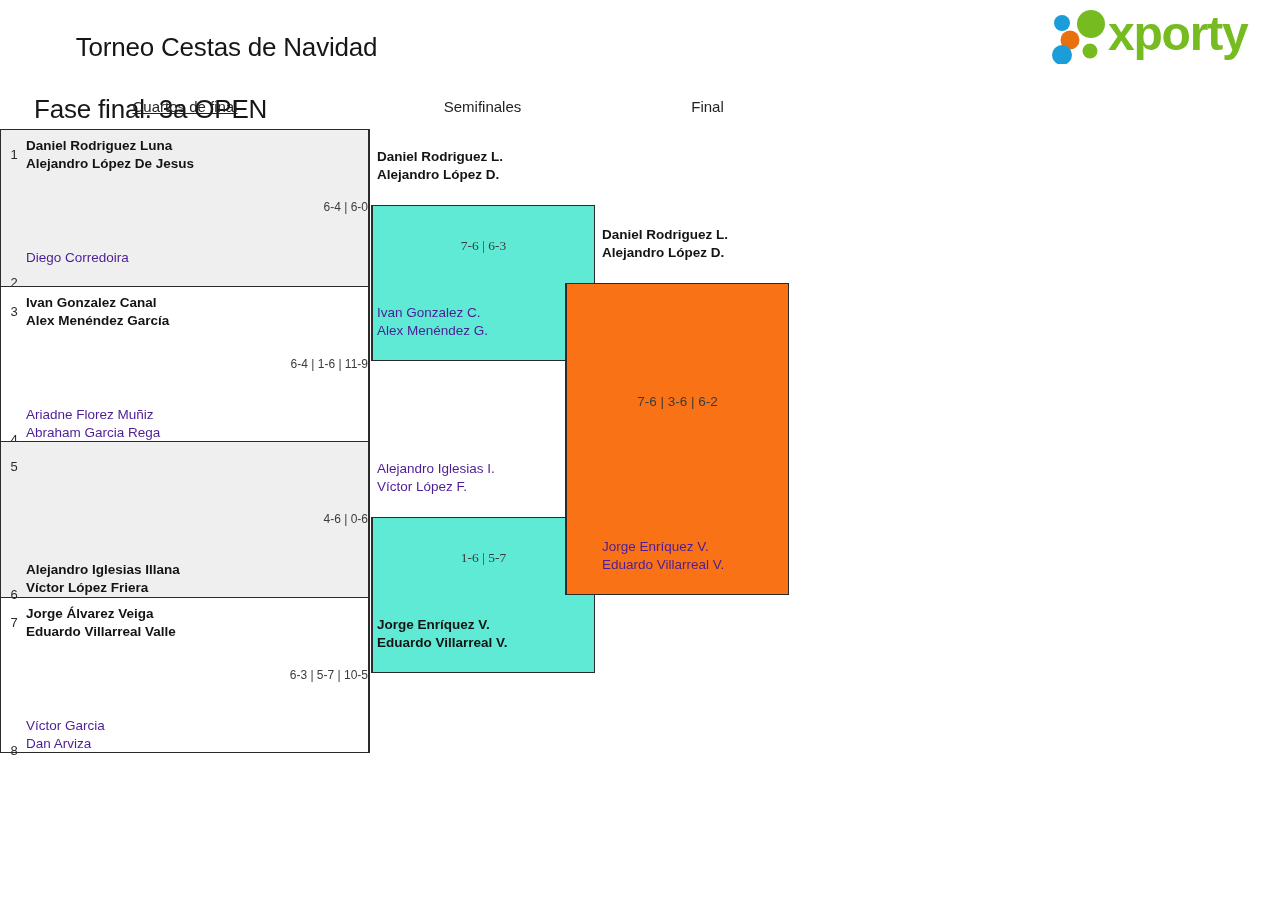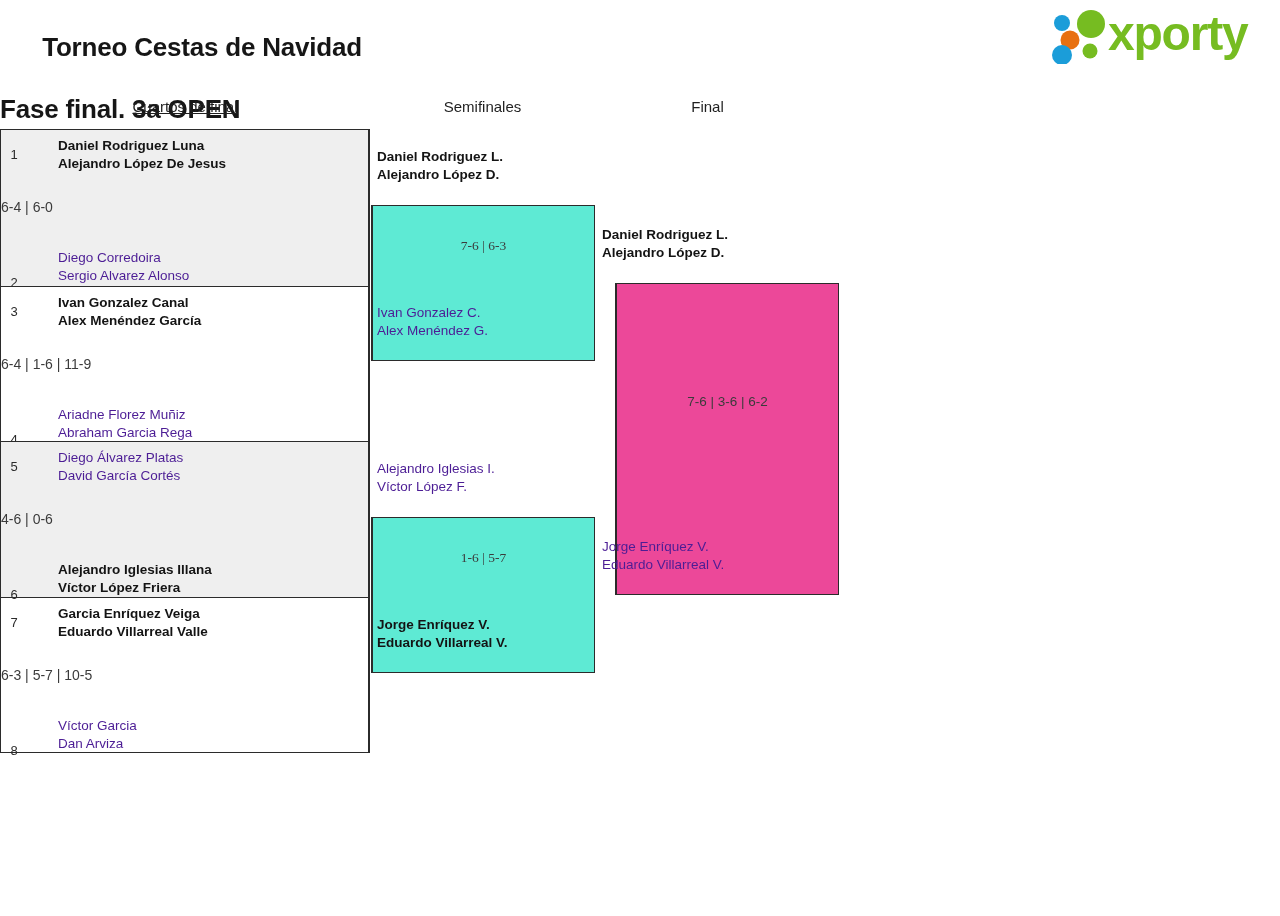--- a/index.html
+++ b/index.html
@@ -9,22 +9,22 @@
     font-family: "Liberation Sans", sans-serif;
     color: #1a1a1a;
     overflow: hidden;
   }
   .page { position: relative; width: 1280px; height: 916px; }
 
   
   .header { position: absolute; left: 0; top: 0; width: 1280px; height: 72px; }
   .title {
     position: absolute; left: 0px; top: 1px;
-    font-size: 26px; font-weight: 700; line-height: 31px;
-    color: #161616; letter-spacing: -0.2px; white-space: pre;
+    font-size: 26px; font-weight: 400; line-height: 31px;
+    color: #161616; letter-spacing: -0.2px; white-space: pre; padding-left: 34px;
   }
   .title-line2 { display: block; }
 
   .logo { position: absolute; left: 1050px; top: 8px; width: 224px; height: 58px; }
   .logo-dots { position: absolute; left: 0px; top: 2px; width: 60px; height: 54px; }
   .logo-word {
     position: absolute; left: 58px; top: -3px;
     font-size: 48px; font-weight: 700; line-height: 58px;
     color: #76bc21; letter-spacing: -1.2px;
   }
@@ -54,27 +54,27 @@
   }
   .seed.top { top: 17px; }
   .seed.bot { top: 145px; }
 
   .team {
     position: absolute; left: 25px; right: 8px;
     font-size: 13.5px; line-height: 18px;
   }
   .team.top { top: 7px; }
   .team.bot { top: 119px; }
-  .team .ln { display: block; white-space: nowrap; margin-left: 32px; }
+  .team .ln { display: block; white-space: nowrap; }
   .winner { color: #141414; font-weight: 700; }
   .loser  { color: #4c1d95; font-weight: 400; }
 
   .qf-score {
     position: absolute; left: 0; right: 0; top: 69px;
-    text-align: left; font-size: 14px; color: #3b3b3b; line-height: 17px;
+    text-align: right; font-size: 12px; color: #3b3b3b; line-height: 17px;
   }
 
   
   .sf-box { position: absolute; left: 371px; width: 224px;
             border: 1px solid #2b2b2b; border-left: 2px solid #2b2b2b; background: #5eead4; font-family: Liberation Serif, serif; }
   #sf1 { top: 205px; height: 156px; }
   #sf2 { top: 517px; height: 156px; }
 
   .sf-score, .f-score {
     position: absolute; left: 0; right: 0;
@@ -84,22 +84,22 @@
 
   
   .sf-label { position: absolute; left: 377px; width: 220px; font-size: 13.5px; line-height: 18px; }
   .sf-label .ln { display: block; white-space: nowrap; }
   #sf1-top { top: 148px; }
   #sf1-bot { top: 304px; }
   #sf2-top { top: 460px; }
   #sf2-bot { top: 616px; }
 
   
-  .f-box { position: absolute; left: 615px; top: 283px; width: 224px; height: 312px;
-           border: 1px solid #2b2b2b; border-left: 2px solid #2b2b2b; background: #ec4899; }
+  .f-box { position: absolute; left: 565px; top: 283px; width: 224px; height: 312px;
+           border: 1px solid #2b2b2b; border-left: 2px solid #2b2b2b; background: #f97316; }
   .f-score { top: 109px; }
 
   .f-label { position: absolute; left: 602px; width: 230px; font-size: 13.5px; line-height: 18px; }
   .f-label .ln { display: block; white-space: nowrap; }
   #f-top { top: 226px; }
   #f-bot { top: 538px; }
 </style>
 </head>
 <body>
 
@@ -134,56 +134,51 @@
       <div class="qf-match alt">
         <div class="seed top">1</div>
         <div class="team top winner">
           <span class="ln">Daniel Rodriguez Luna</span>
           <span class="ln">Alejandro López De Jesus</span>
         </div>
         <div class="qf-score">6-4 | 6-0</div>
         <div class="seed bot">2</div>
         <div class="team bot loser">
           <span class="ln">Diego Corredoira</span>
-          <span class="ln">Sergio Alvarez Alonso</span>
         </div>
       </div>
 
       <div class="qf-match">
         <div class="seed top">3</div>
         <div class="team top winner">
           <span class="ln">Ivan Gonzalez Canal</span>
           <span class="ln">Alex Menéndez García</span>
         </div>
         <div class="qf-score">6-4 | 1-6 | 11-9</div>
         <div class="seed bot">4</div>
         <div class="team bot loser">
           <span class="ln">Ariadne Florez Muñiz</span>
           <span class="ln">Abraham Garcia Rega</span>
         </div>
       </div>
 
       <div class="qf-match alt">
         <div class="seed top">5</div>
-        <div class="team top loser">
-          <span class="ln">Diego Álvarez Platas</span>
-          <span class="ln">David García Cortés</span>
-        </div>
         <div class="qf-score">4-6 | 0-6</div>
         <div class="seed bot">6</div>
         <div class="team bot winner">
           <span class="ln">Alejandro Iglesias Illana</span>
           <span class="ln">Víctor López Friera</span>
         </div>
       </div>
 
       <div class="qf-match">
         <div class="seed top">7</div>
         <div class="team top winner">
-          <span class="ln">Garcia Enríquez Veiga</span>
+          <span class="ln">Jorge Álvarez Veiga</span>
           <span class="ln">Eduardo Villarreal Valle</span>
         </div>
         <div class="qf-score">6-3 | 5-7 | 10-5</div>
         <div class="seed bot">8</div>
         <div class="team bot loser">
           <span class="ln">Víctor Garcia</span>
           <span class="ln">Dan Arviza</span>
         </div>
       </div>
 

